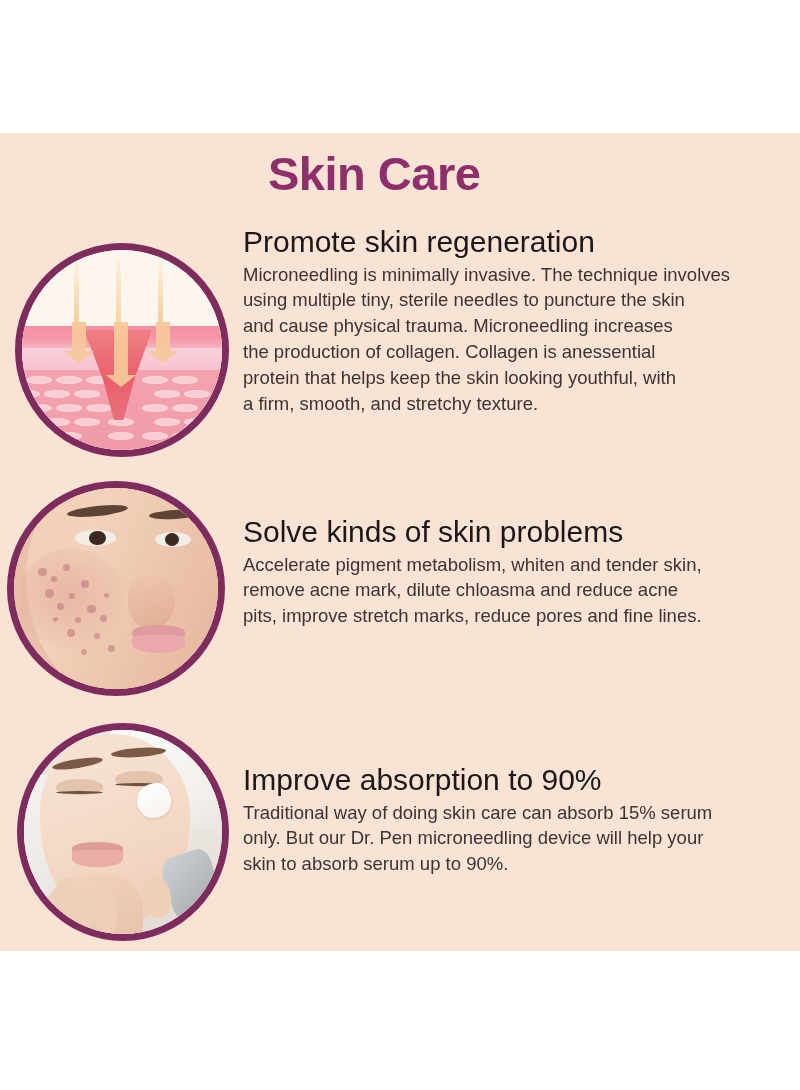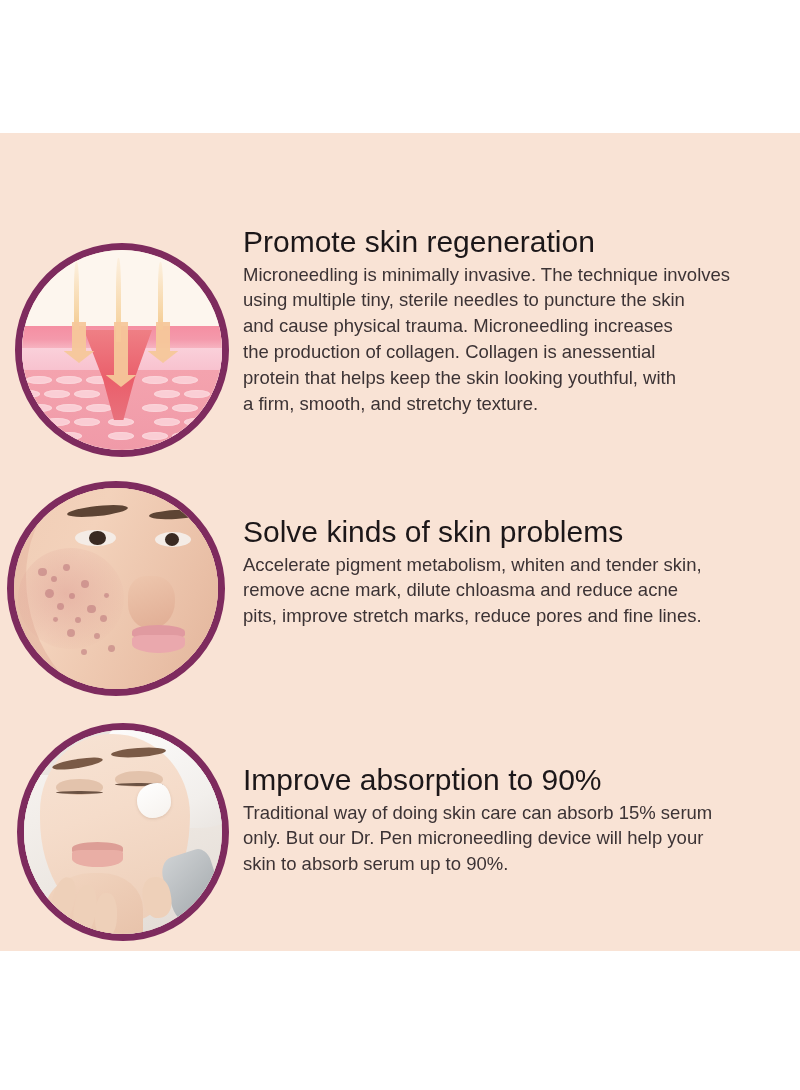--- a/index.html
+++ b/index.html
@@ -163,20 +163,21 @@
                 background:linear-gradient(150deg,#cfd2d4 0%,#9fa5a9 100%);
                 border-radius:28% 22% 35% 30%; transform:rotate(-18deg); }
 </style>
 </head>
 <body>
 
 <div id="poster">
 
   <div id="panel">
 
+    <div id="title">Skin Care</div>
 
     <div class="circle" id="circle-1">
       <div class="circle-art">
         <div class="skin-bg"></div>
         <div class="skin-epi"></div>
         <div class="skin-epi2"></div>
         <div class="skin-dermis"></div>
 
         <div class="cell" style="left:2%;  top:63%;"></div>
         <div class="cell" style="left:17%; top:63%;"></div>

